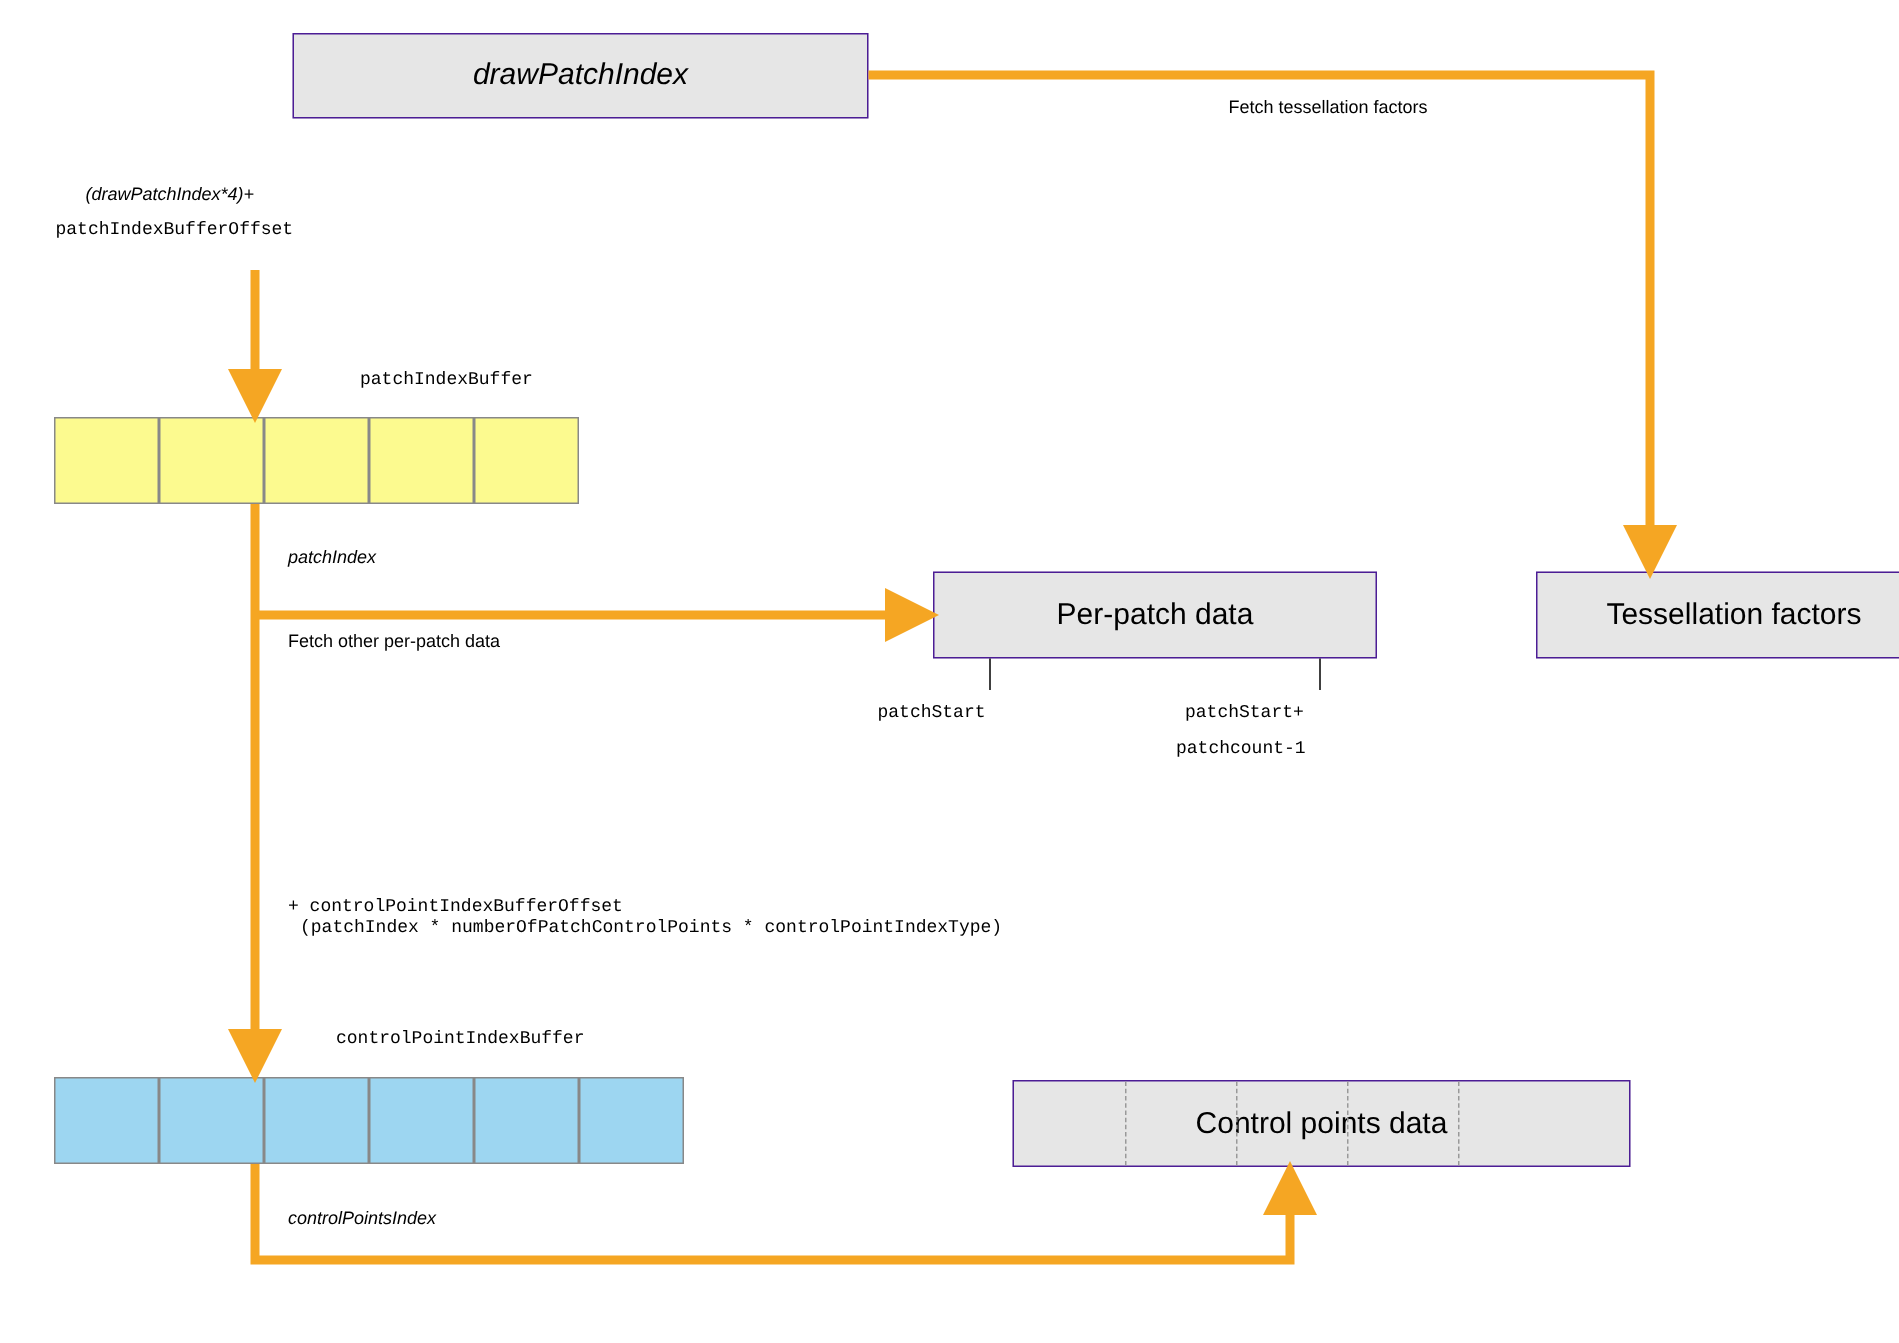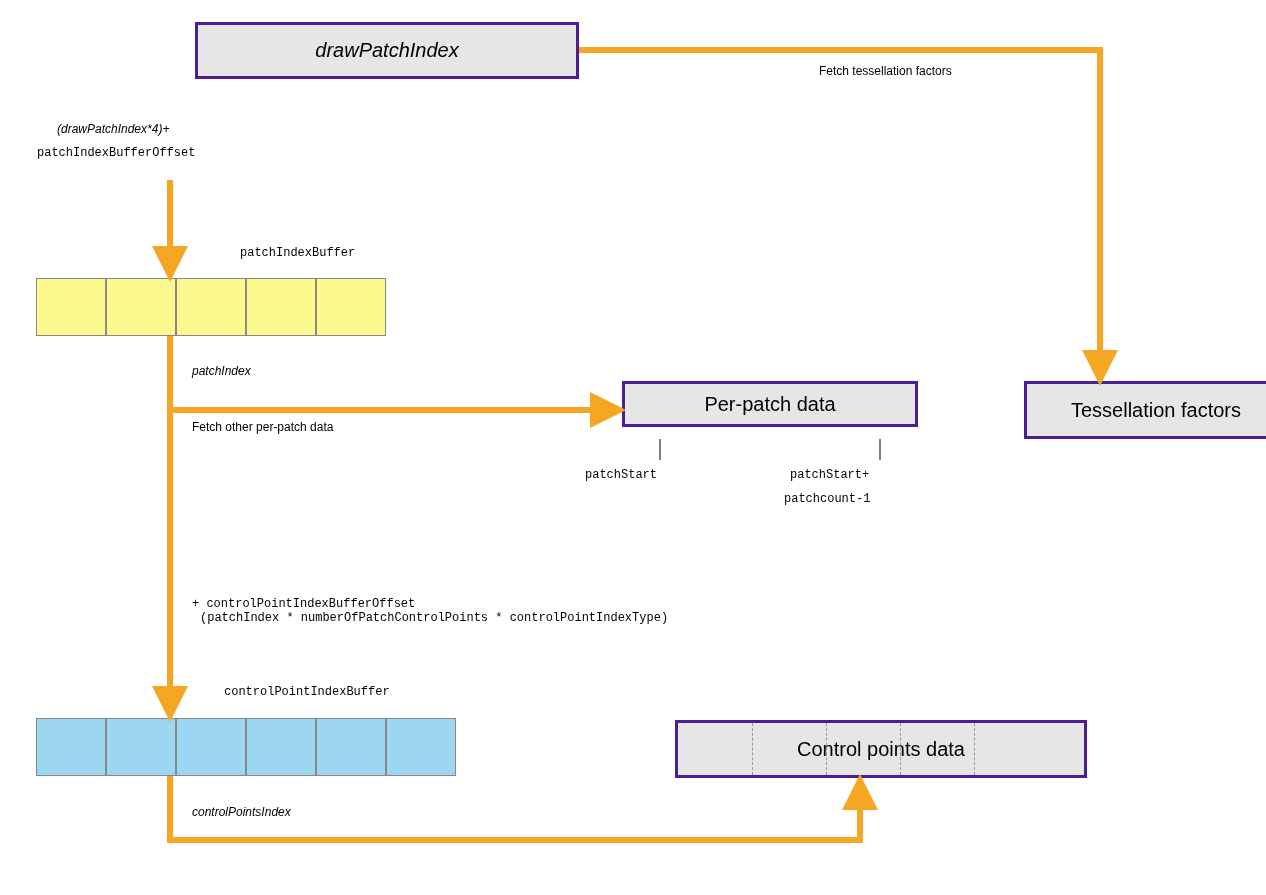--- a/index.html
+++ b/index.html
@@ -10,21 +10,21 @@
     width: 1266px;
     height: 895px;
     position: relative;
   }
   .mono {
     font-family: "Menlo", "Consolas", "Courier New", monospace;
   }
   .box {
     position: absolute;
     background: #E6E6E6;
-    border: 3px solid #4c1d95;
+    border: 1px solid #4c1d95;
     display: flex;
     align-items: center;
     justify-content: center;
     font-size: 20px;
     box-sizing: border-box;
   }
   .label {
     position: absolute;
     font-size: 12px;
     color: #000;
@@ -73,21 +73,21 @@
   <div class="cell yellow"></div>
   <div class="cell yellow"></div>
   <div class="cell yellow"></div>
   <div class="cell yellow"></div>
 </div>
 
 <div class="label" style="left:192px; top:364px; font-style:italic;">patchIndex</div>
 
 <div class="label" style="left:192px; top:420px;">Fetch other per-patch data</div>
 
-<div class="box" style="left:622px; top:381px; width:296px; height:46px;">Per-patch data</div>
+<div class="box" style="left:622px; top:381px; width:296px; height:58px;">Per-patch data</div>
 
 <div class="label mono" style="left:585px; top:468px; text-align:center;">patchStart</div>
 
 <div class="label mono" style="left:790px; top:468px; text-align:center;">patchStart+</div>
 <div class="label mono" style="left:784px; top:492px; text-align:center;font-family:Liberation Mono, monospace;">patchcount-1</div>
 
 <div class="box" style="left:1024px; top:381px; width:264px; height:58px;">Tessellation factors</div>
 
 <div class="label mono" style="left:200px; top:573px; white-space:normal;margin-top:38px;">(patchIndex * numberOfPatchControlPoints * controlPointIndexType)</div>
 <div class="label mono" style="left:192px; top:597px;">+ controlPointIndexBufferOffset</div>

